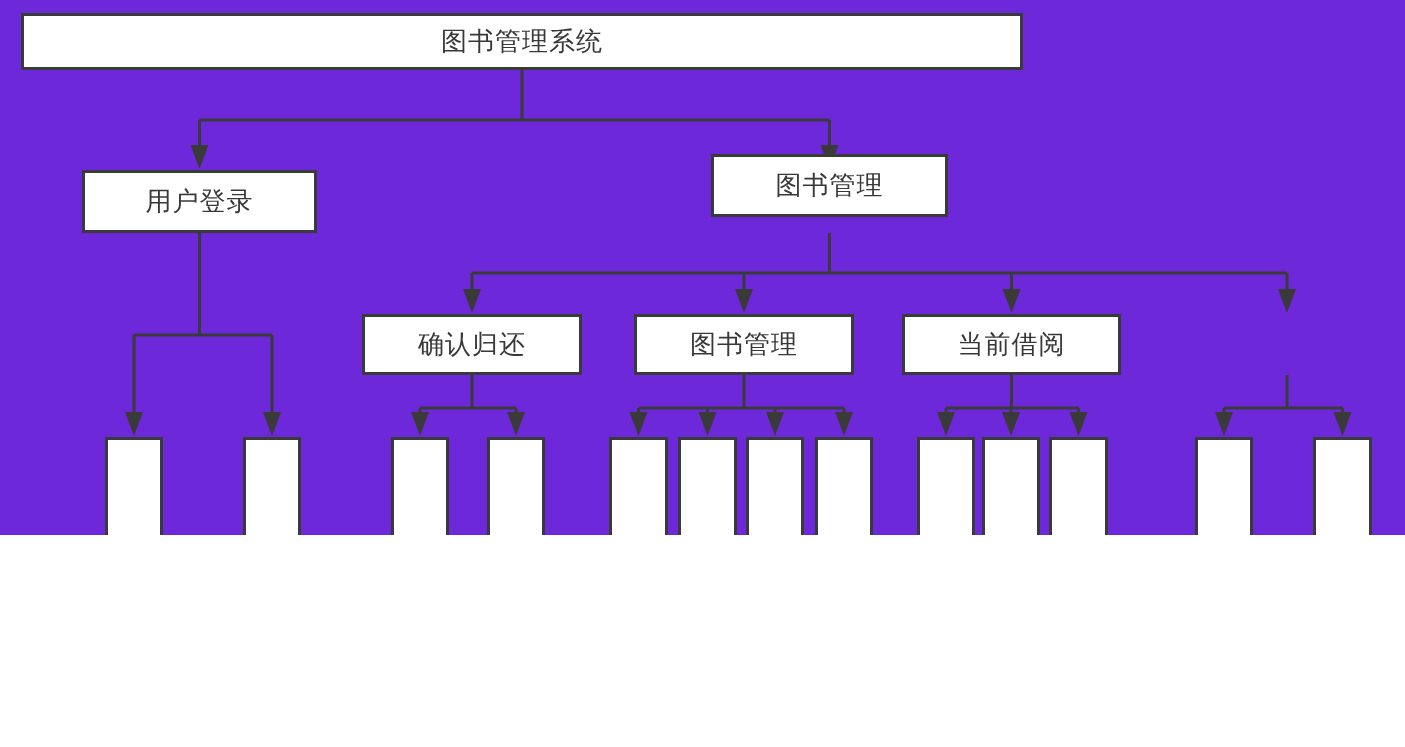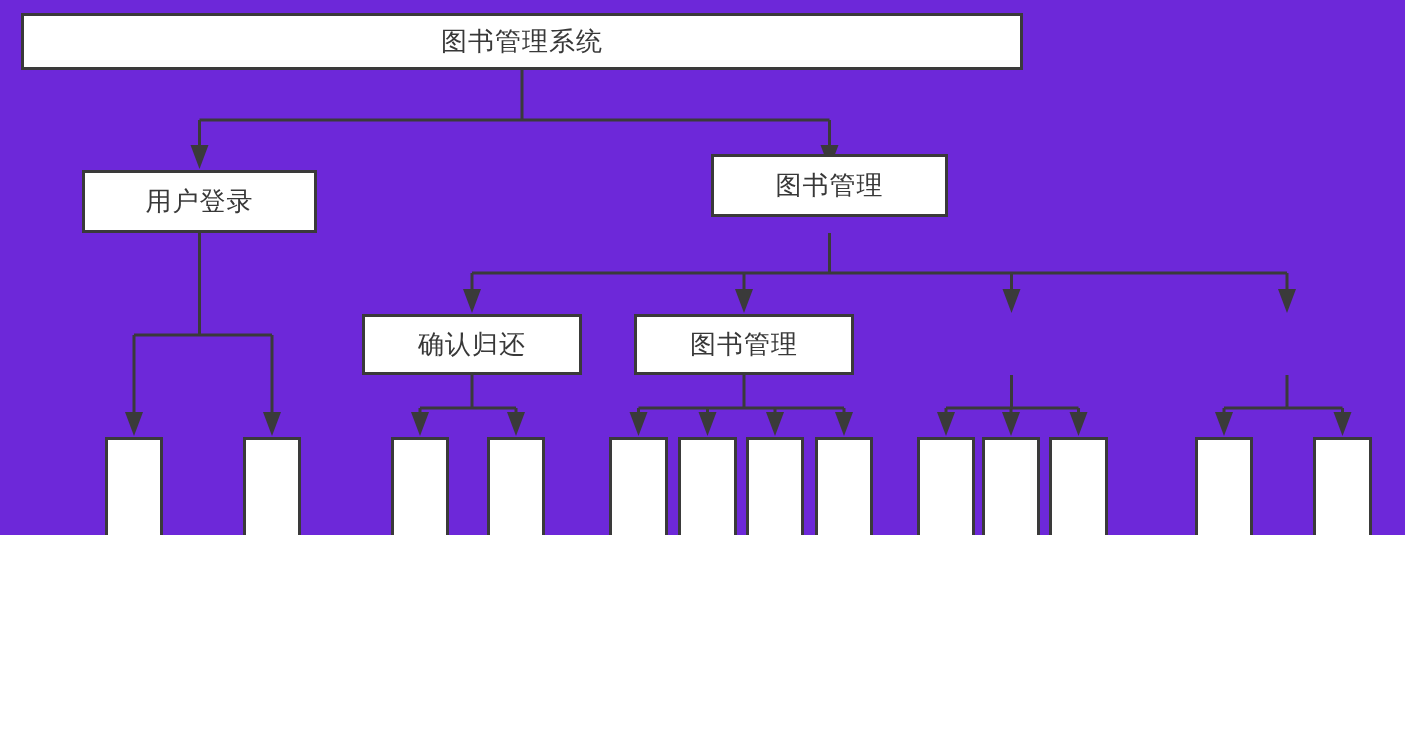--- a/index.html
+++ b/index.html
@@ -111,20 +111,23 @@
   <div class="box" style="left:711px;top:154px;width:237px;height:63px">
     <span>图书管理</span>
   </div>
 
   <div class="box" style="left:362px;top:314px;width:220px;height:61px">
     <span>确认归还</span>
   </div>
   <div class="box" style="left:634px;top:314px;width:220px;height:61px">
     <span>图书管理</span>
   </div>
+  <div class="box" style="left:902px;top:314px;width:219px;height:61px">
+    <span>当前借阅</span>
+  </div>
 
   <div class="box leaf" style="left:105px;width:58px">
     <span class="vtext">用户登录</span>
   </div>
   <div class="box leaf" style="left:243px;width:58px">
     <span class="vtext">注销登录</span>
   </div>
 
   <div class="box leaf" style="left:391px;width:58px">
     <span class="vtext">查询图书</span>

